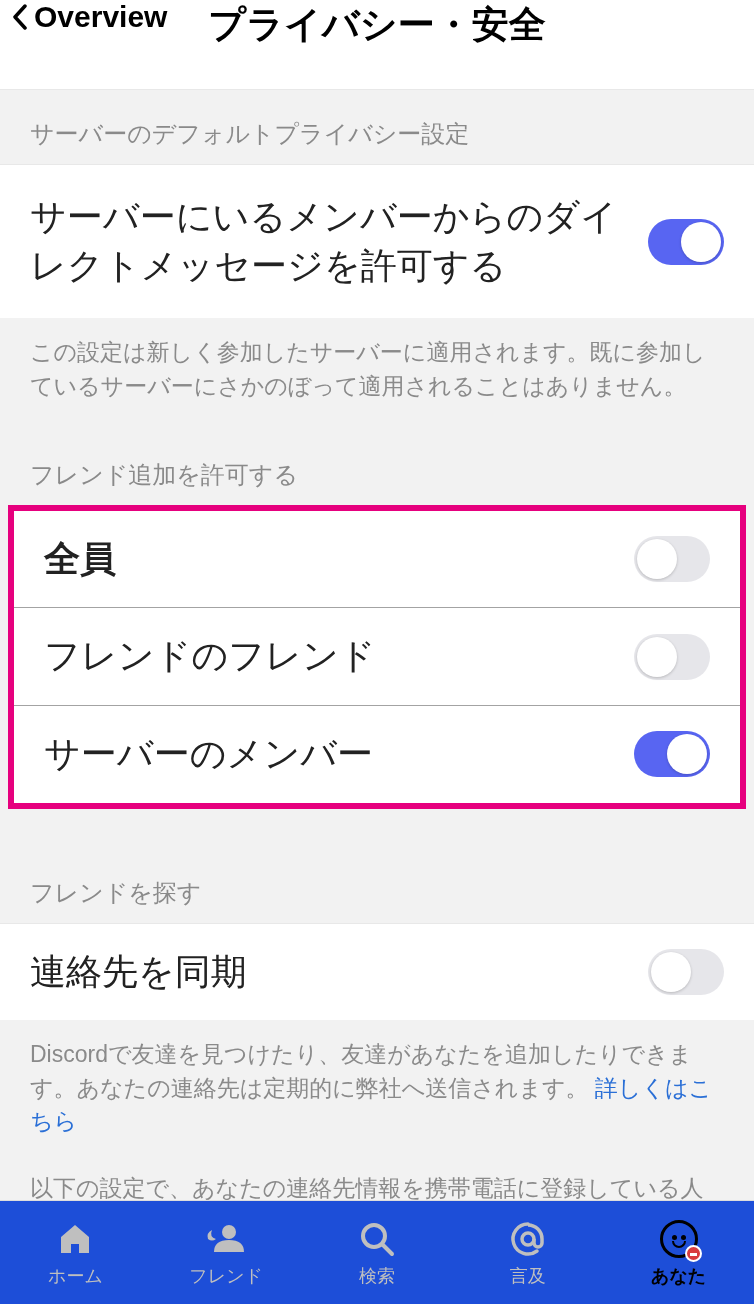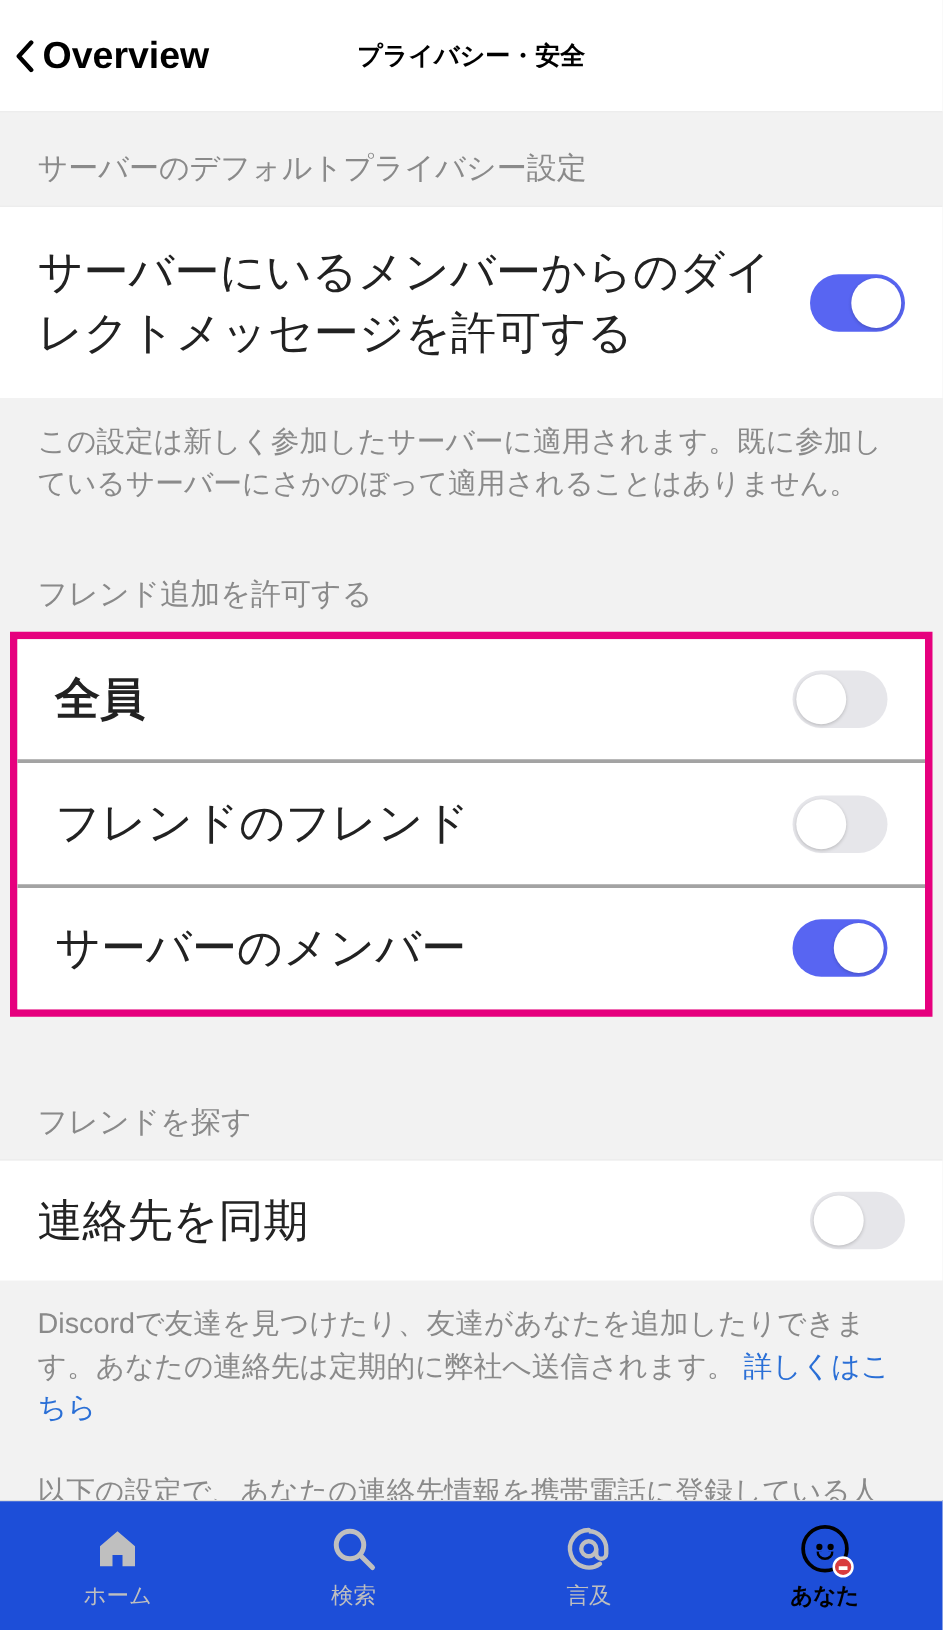--- a/index.html
+++ b/index.html
@@ -9,41 +9,40 @@
     font-family: -apple-system, "Hiragino Sans", "Hiragino Kaku Gothic ProN", sans-serif;
     background: #f2f2f2;
     display: flex;
     flex-direction: column;
     overflow: hidden;
   }
   .header {
     background: #fff;
     height: 90px;
     display: flex;
-    align-items: center;
     position: relative;
     border-bottom: 1px solid #e8e8e8;
   }
   .back {
     display: flex;
     align-items: center;
     position: absolute;
     left: 12px;
     font-size: 30px;
     font-weight: 600;
     color: #000;
   }
   .back .chev {
     margin-right: 6px;
     display: inline-flex;
   }
   .title {
     flex: 1;
     text-align: center;
-    font-size: 20px;
+    font-size: 37px;
     font-weight: 700;
     color: #000;
   }
   .content {
     flex: 1;
     overflow-y: auto;
   }
   .section-header {
     padding: 28px 30px 14px 30px;
     font-size: 24px;
@@ -89,21 +88,21 @@
     border-radius: 50%;
     background: #fff;
     box-shadow: 0 1px 3px rgba(0,0,0,0.2);
   }
   .toggle.off .knob { left: 3px; }
   .toggle.on  .knob { right: 3px; }
   .highlight-box {
     border: 6px solid #e6007e;
     margin: 0 8px;
   }
-  .highlight-box .row { border-top: 3px solid #a3a3a3; }
+  .highlight-box .row { border-top: 1px solid #a3a3a3; }
   .highlight-box .row:first-child { border-top: none; font-weight: bold; }
   .highlight-box .row:last-child { border-bottom: none; }
 
   .tabbar {
     background: #1d4ed8;
     border-top: 1px solid #ddd;
     display: flex;
     height: 104px;
   }
   .tab {
@@ -219,20 +218,30 @@
 </div>
 
 <div class="tabbar">
   <div class="tab">
     <div class="icon-wrap">
       <svg width="36" height="34" viewBox="0 0 36 34">
           <path d="M18 3 L32 15 V31 H22 V22 H14 V31 H4 V15 Z" fill="#bfbfbf"></path>
         </svg>
     </div>
     <div class="label">ホーム</div>
+  </div>
+  <div class="tab">
+    <div class="icon-wrap">
+      <svg width="40" height="34" viewBox="0 0 40 34">
+        <circle cx="23" cy="10" r="7" fill="#bfbfbf"></circle>
+        <path d="M8 30 Q8 18 23 18 Q38 18 38 30 Z" fill="#bfbfbf"></path>
+        <path d="M2 17 Q0 11 6 8 Q3 15 10 17 Q6 20 2 17" fill="#bfbfbf"></path>
+      </svg>
+    </div>
+    <div class="label">フレンド</div>
   </div>
   <div class="tab">
     <div class="icon-wrap">
       <svg width="36" height="36" viewBox="0 0 36 36">
           <circle cx="15" cy="15" r="11" stroke="#bfbfbf" stroke-width="4" fill="none"></circle>
           <line x1="24" y1="24" x2="33" y2="33" stroke="#bfbfbf" stroke-width="4" stroke-linecap="round"></line>
         </svg>
     </div>
     <div class="label">検索</div>
   </div>

